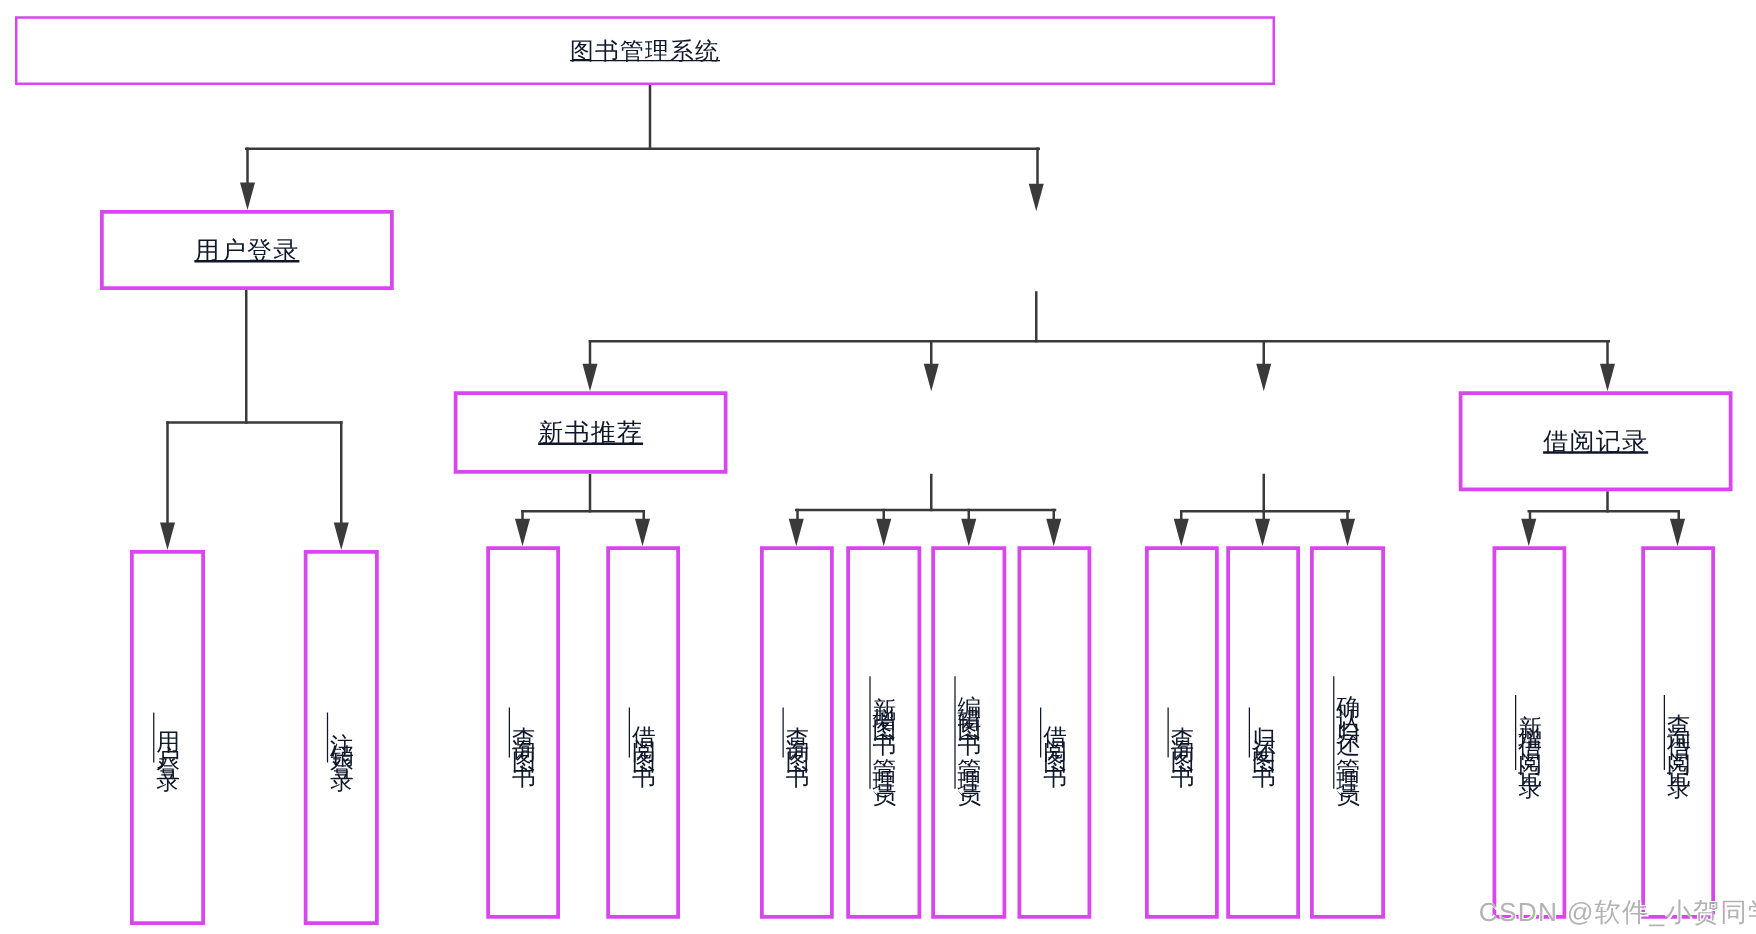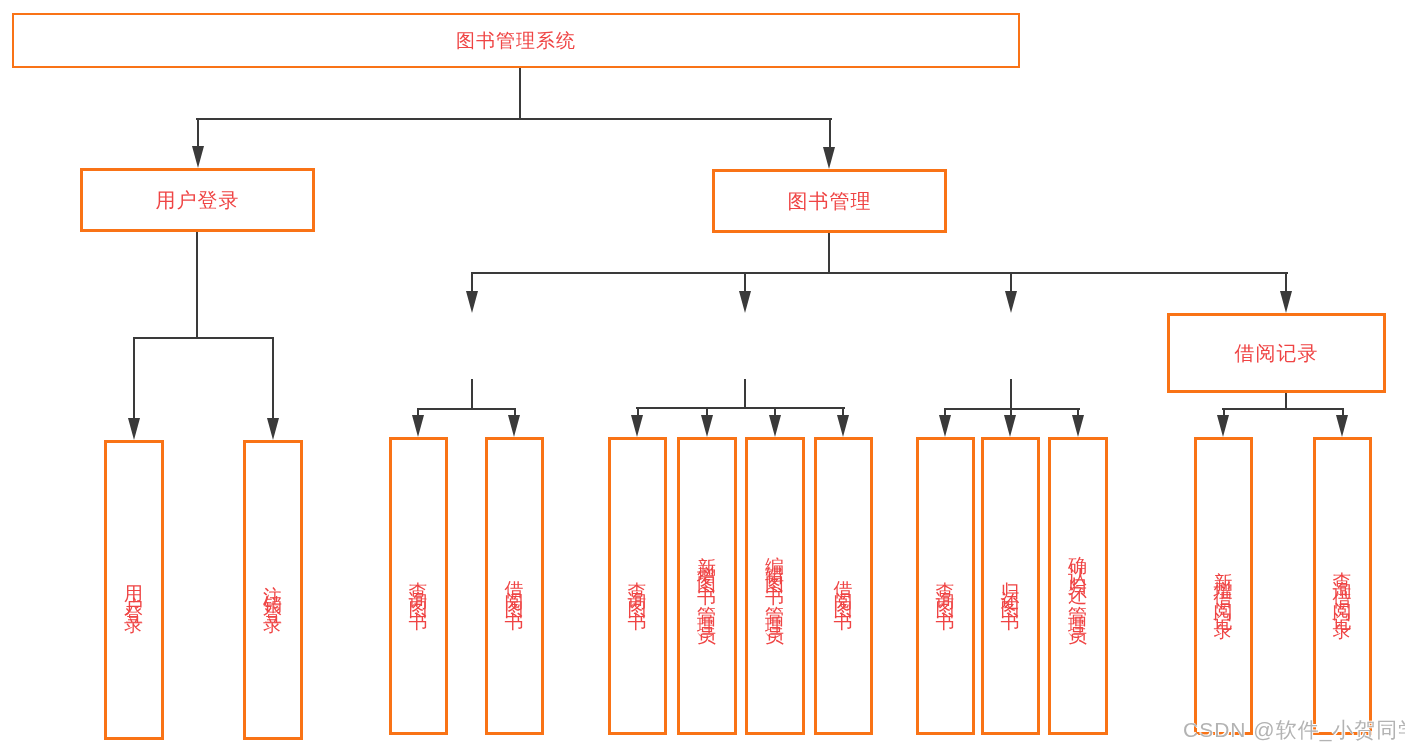--- a/index.html
+++ b/index.html
@@ -12,29 +12,30 @@
     position: relative;
     width: 1405px;
     height: 747px;
     background: #ffffff;
     overflow: hidden;
   }
   
   .node {
     position: absolute;
     box-sizing: border-box;
-    border: 3px solid #f97316;
+    border: 3px solid #d946ef;
     background: #ffffff;
-    color: #ef4444;
+    color: #0f172a;
     display: flex;
     align-items: center;
     justify-content: center;
     font-size: 20px;
     letter-spacing: 1px;
     z-index: 2;
+    text-decoration: underline;
   }
   .node.l1 {
     border-width: 2px;
     font-size: 19px;
   }
   .node.vbox {
     writing-mode: vertical-rl;
     text-orientation: mixed;
     font-size: 19px;
     letter-spacing: 10px;
@@ -78,40 +79,40 @@
   <div class="node l1" style="left:12px; top:13px; width:1008px; height:55px;">图书管理系统</div>
 
   <div class="vl" style="left:519px; top:68px; height:52px;"></div>
   <div class="hl" style="left:196px; top:118px; width:636px;"></div>
   <div class="vl" style="left:197px; top:118px; height:30px;"></div>
   <div class="ah" style="left:192px; top:146px;"></div>
   <div class="vl" style="left:829px; top:118px; height:31px;"></div>
   <div class="ah" style="left:823px; top:147px;"></div>
 
   <div class="node" style="left:80px; top:168px; width:235px; height:64px;">用户登录</div>
-  <div class="node" style="left:712px; top:169px; width:235px; height:64px;">图书管理</div>
 
   <div class="vl" style="left:196px; top:232px; height:107px;"></div>
   <div class="hl" style="left:133px; top:337px; width:141px;"></div>
   <div class="vl" style="left:133px; top:337px; height:83px;"></div>
   <div class="ah" style="left:128px; top:418px;"></div>
   <div class="vl" style="left:272px; top:337px; height:83px;"></div>
   <div class="ah" style="left:267px; top:418px;"></div>
 
   <div class="vl" style="left:828px; top:233px; height:41px;"></div>
   <div class="hl" style="left:471px; top:272px; width:817px;"></div>
   <div class="vl" style="left:471px; top:272px; height:21px;"></div>
   <div class="ah" style="left:466px; top:291px;"></div>
   <div class="vl" style="left:744px; top:272px; height:21px;"></div>
   <div class="ah" style="left:739px; top:291px;"></div>
   <div class="vl" style="left:1010px; top:272px; height:21px;"></div>
   <div class="ah" style="left:1005px; top:291px;"></div>
   <div class="vl" style="left:1285px; top:272px; height:21px;"></div>
   <div class="ah" style="left:1280px; top:291px;"></div>
 
+  <div class="node" style="left:363px; top:313px; width:219px; height:66px;">新书推荐</div>
   <div class="node" style="left:1121px; top:313px; width:219px; height:80px;margin-left:46px;">借阅记录</div>
 
   <div class="vl" style="left:471px; top:379px; height:31px;"></div>
   <div class="hl" style="left:417px; top:408px; width:99px;"></div>
   <div class="vl" style="left:417px; top:408px; height:10px;"></div>
   <div class="ah" style="left:412px; top:415px;"></div>
   <div class="vl" style="left:514px; top:408px; height:10px;"></div>
   <div class="ah" style="left:508px; top:415px;"></div>
 
   <div class="vl" style="left:744px; top:379px; height:30px;"></div>

